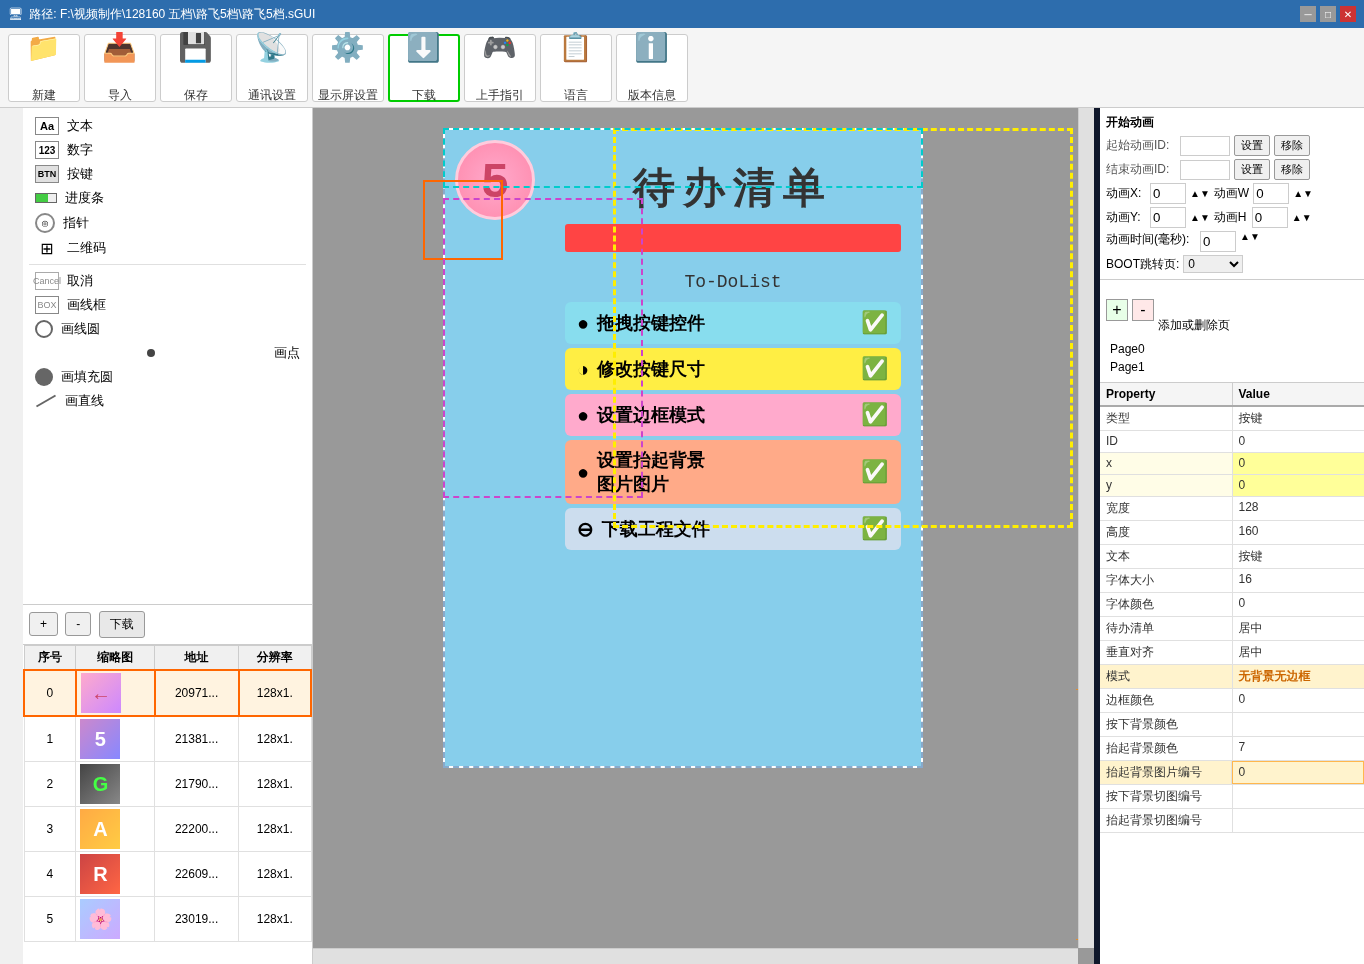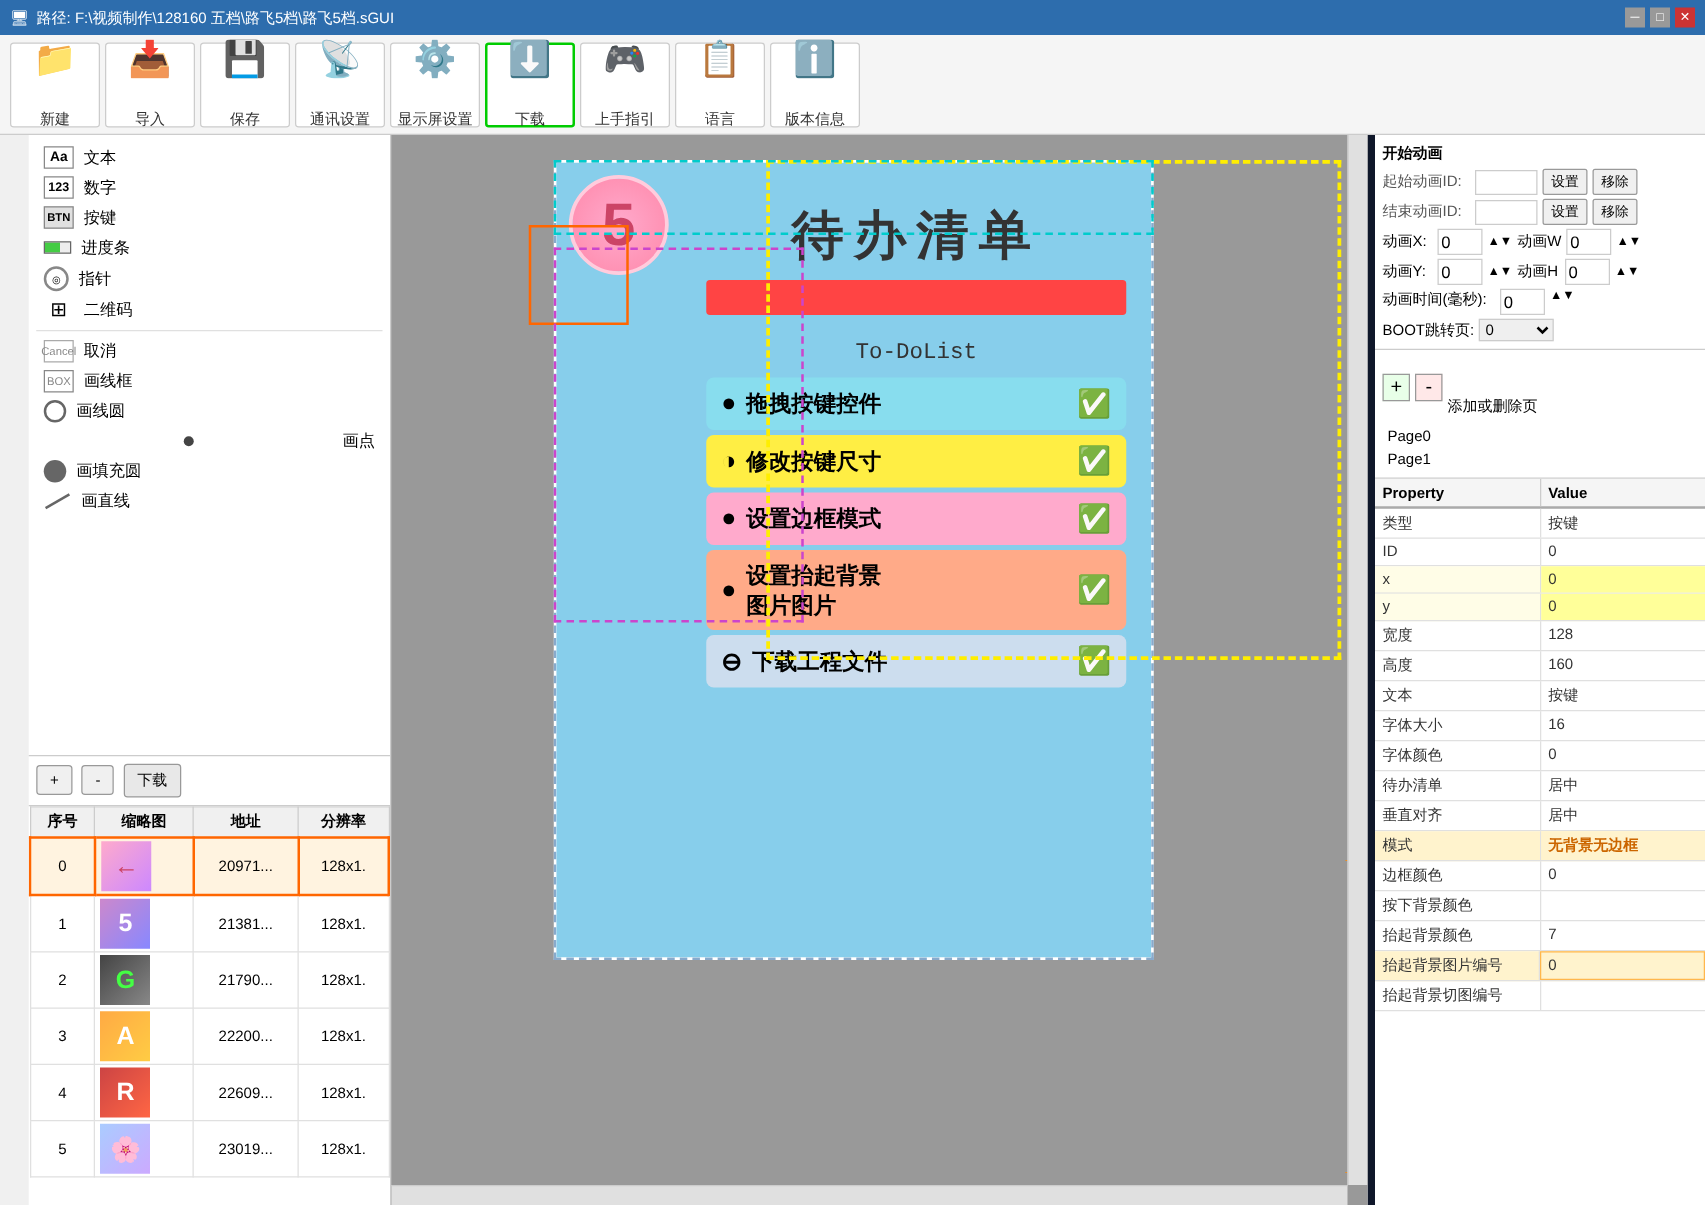--- a/index.html
+++ b/index.html
@@ -450,19 +450,23 @@
   </div>
           <div class="prop-row">
     <div class="prop-key">抬起背景颜色</div>
     <div class="prop-val" style="">7</div>
   </div>
           <div class="prop-row active-edit">
     <div class="prop-key">抬起背景图片编号</div>
     <div class="prop-val" style="background:#fff3cd;border:1px solid #ffb74d;">0</div>
   </div>
           <div class="prop-row">
+    <div class="prop-key">按下背景切图编号</div>
+    <div class="prop-val" style=""></div>
+  </div>
+          <div class="prop-row">
     <div class="prop-key">抬起背景切图编号</div>
     <div class="prop-val" style=""></div>
   </div>
         </div>
     </div>
   </div>
 </div>
 
 </body></html>

